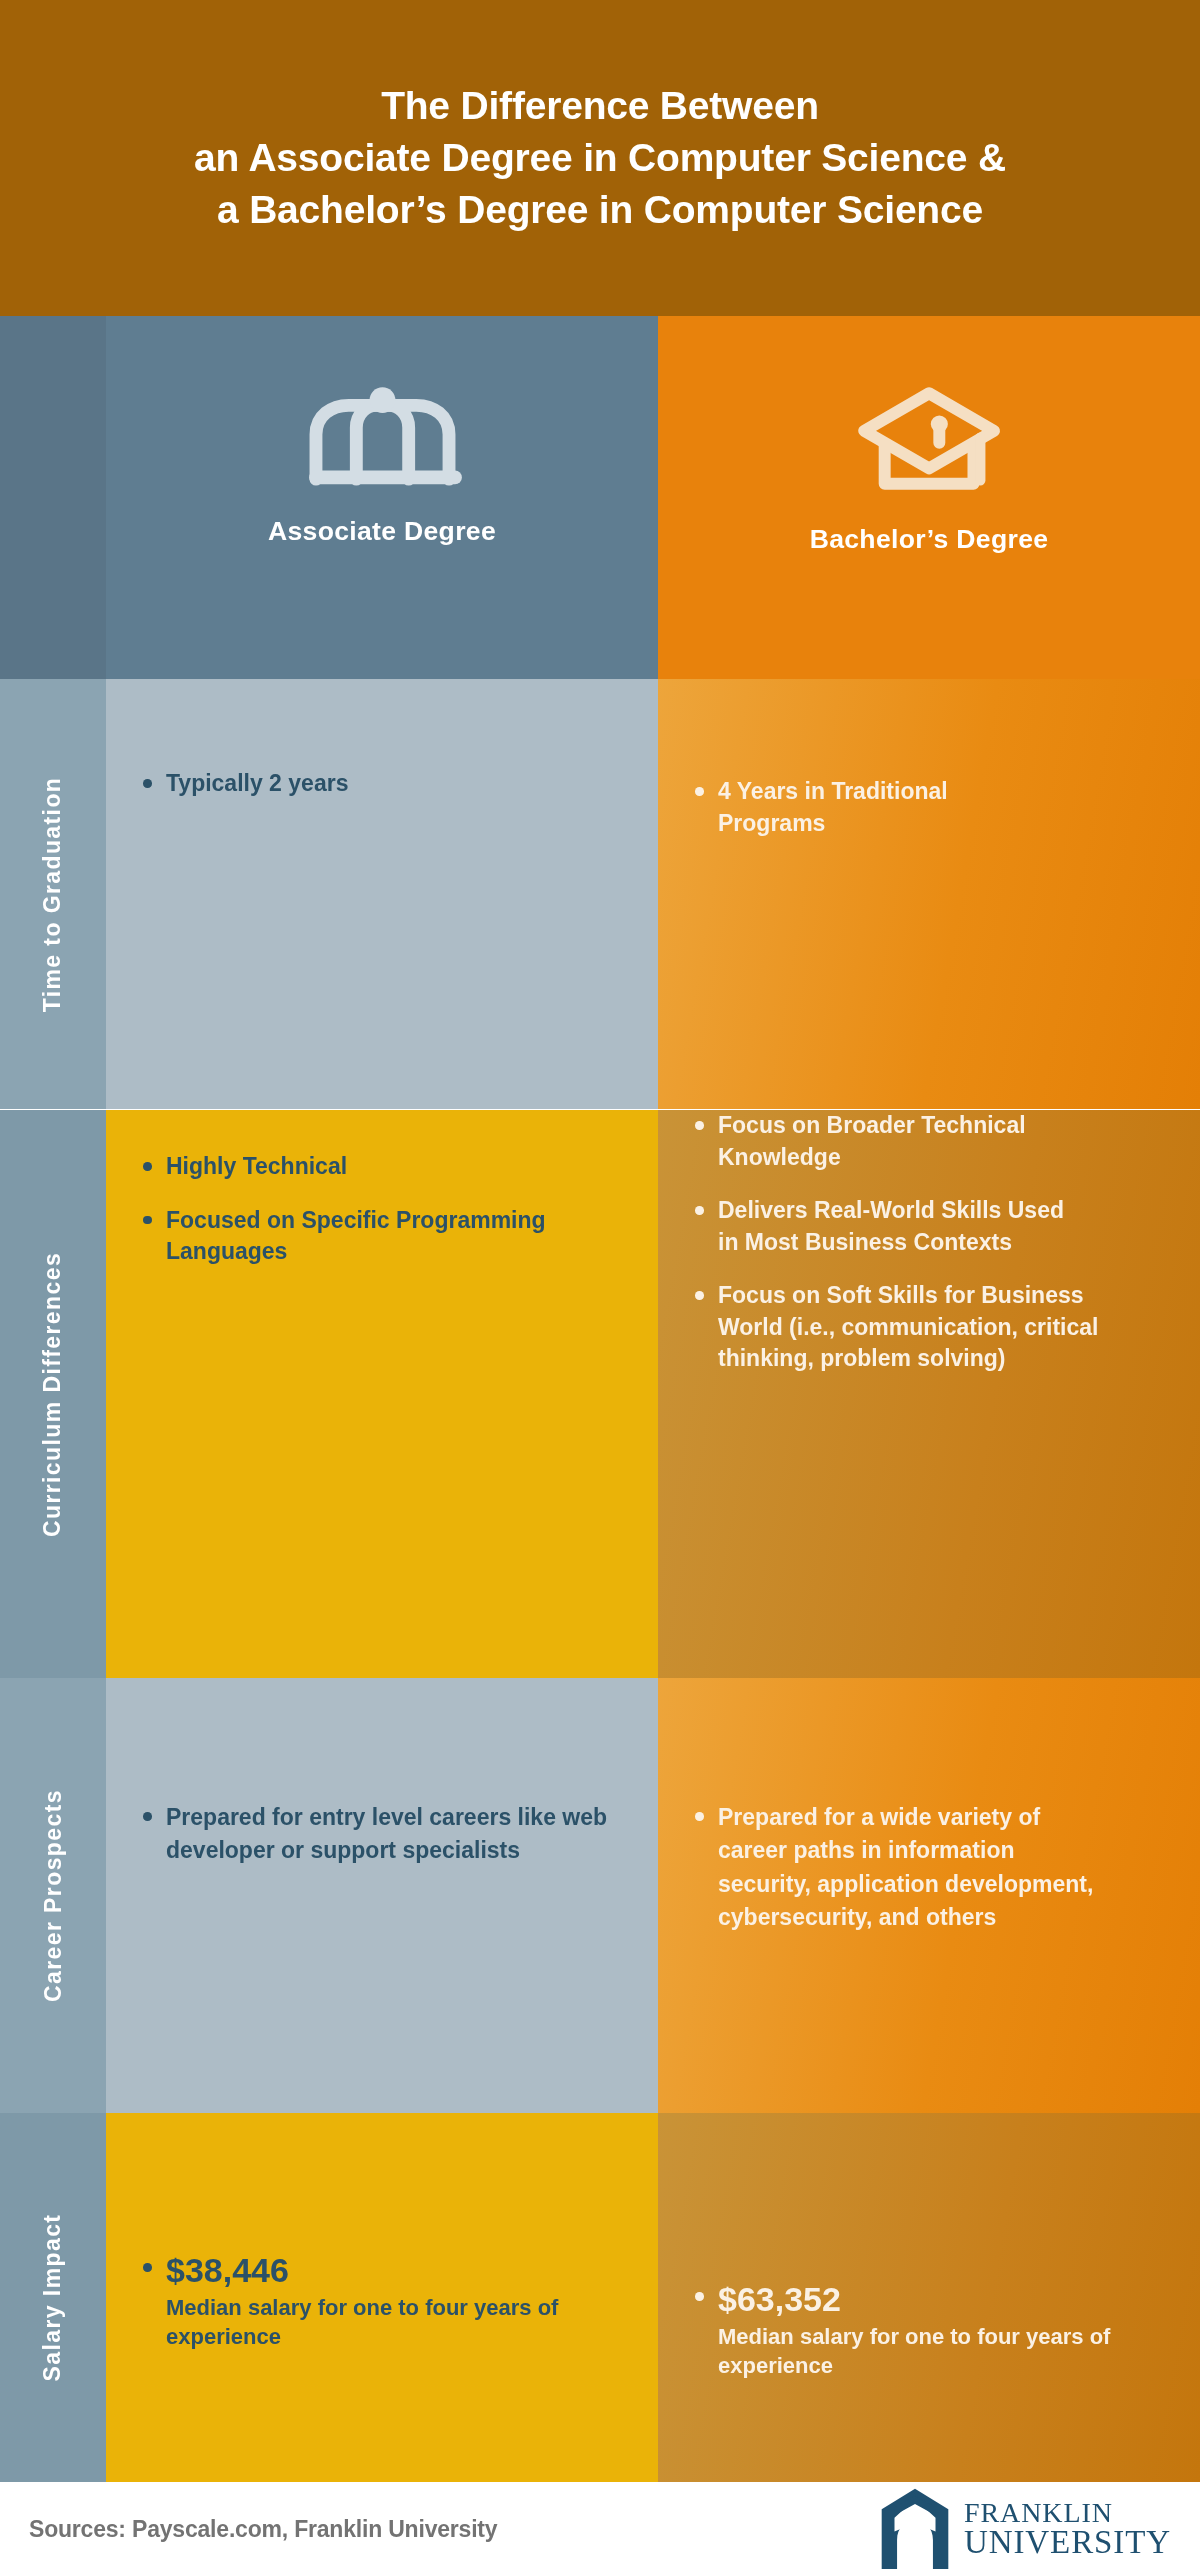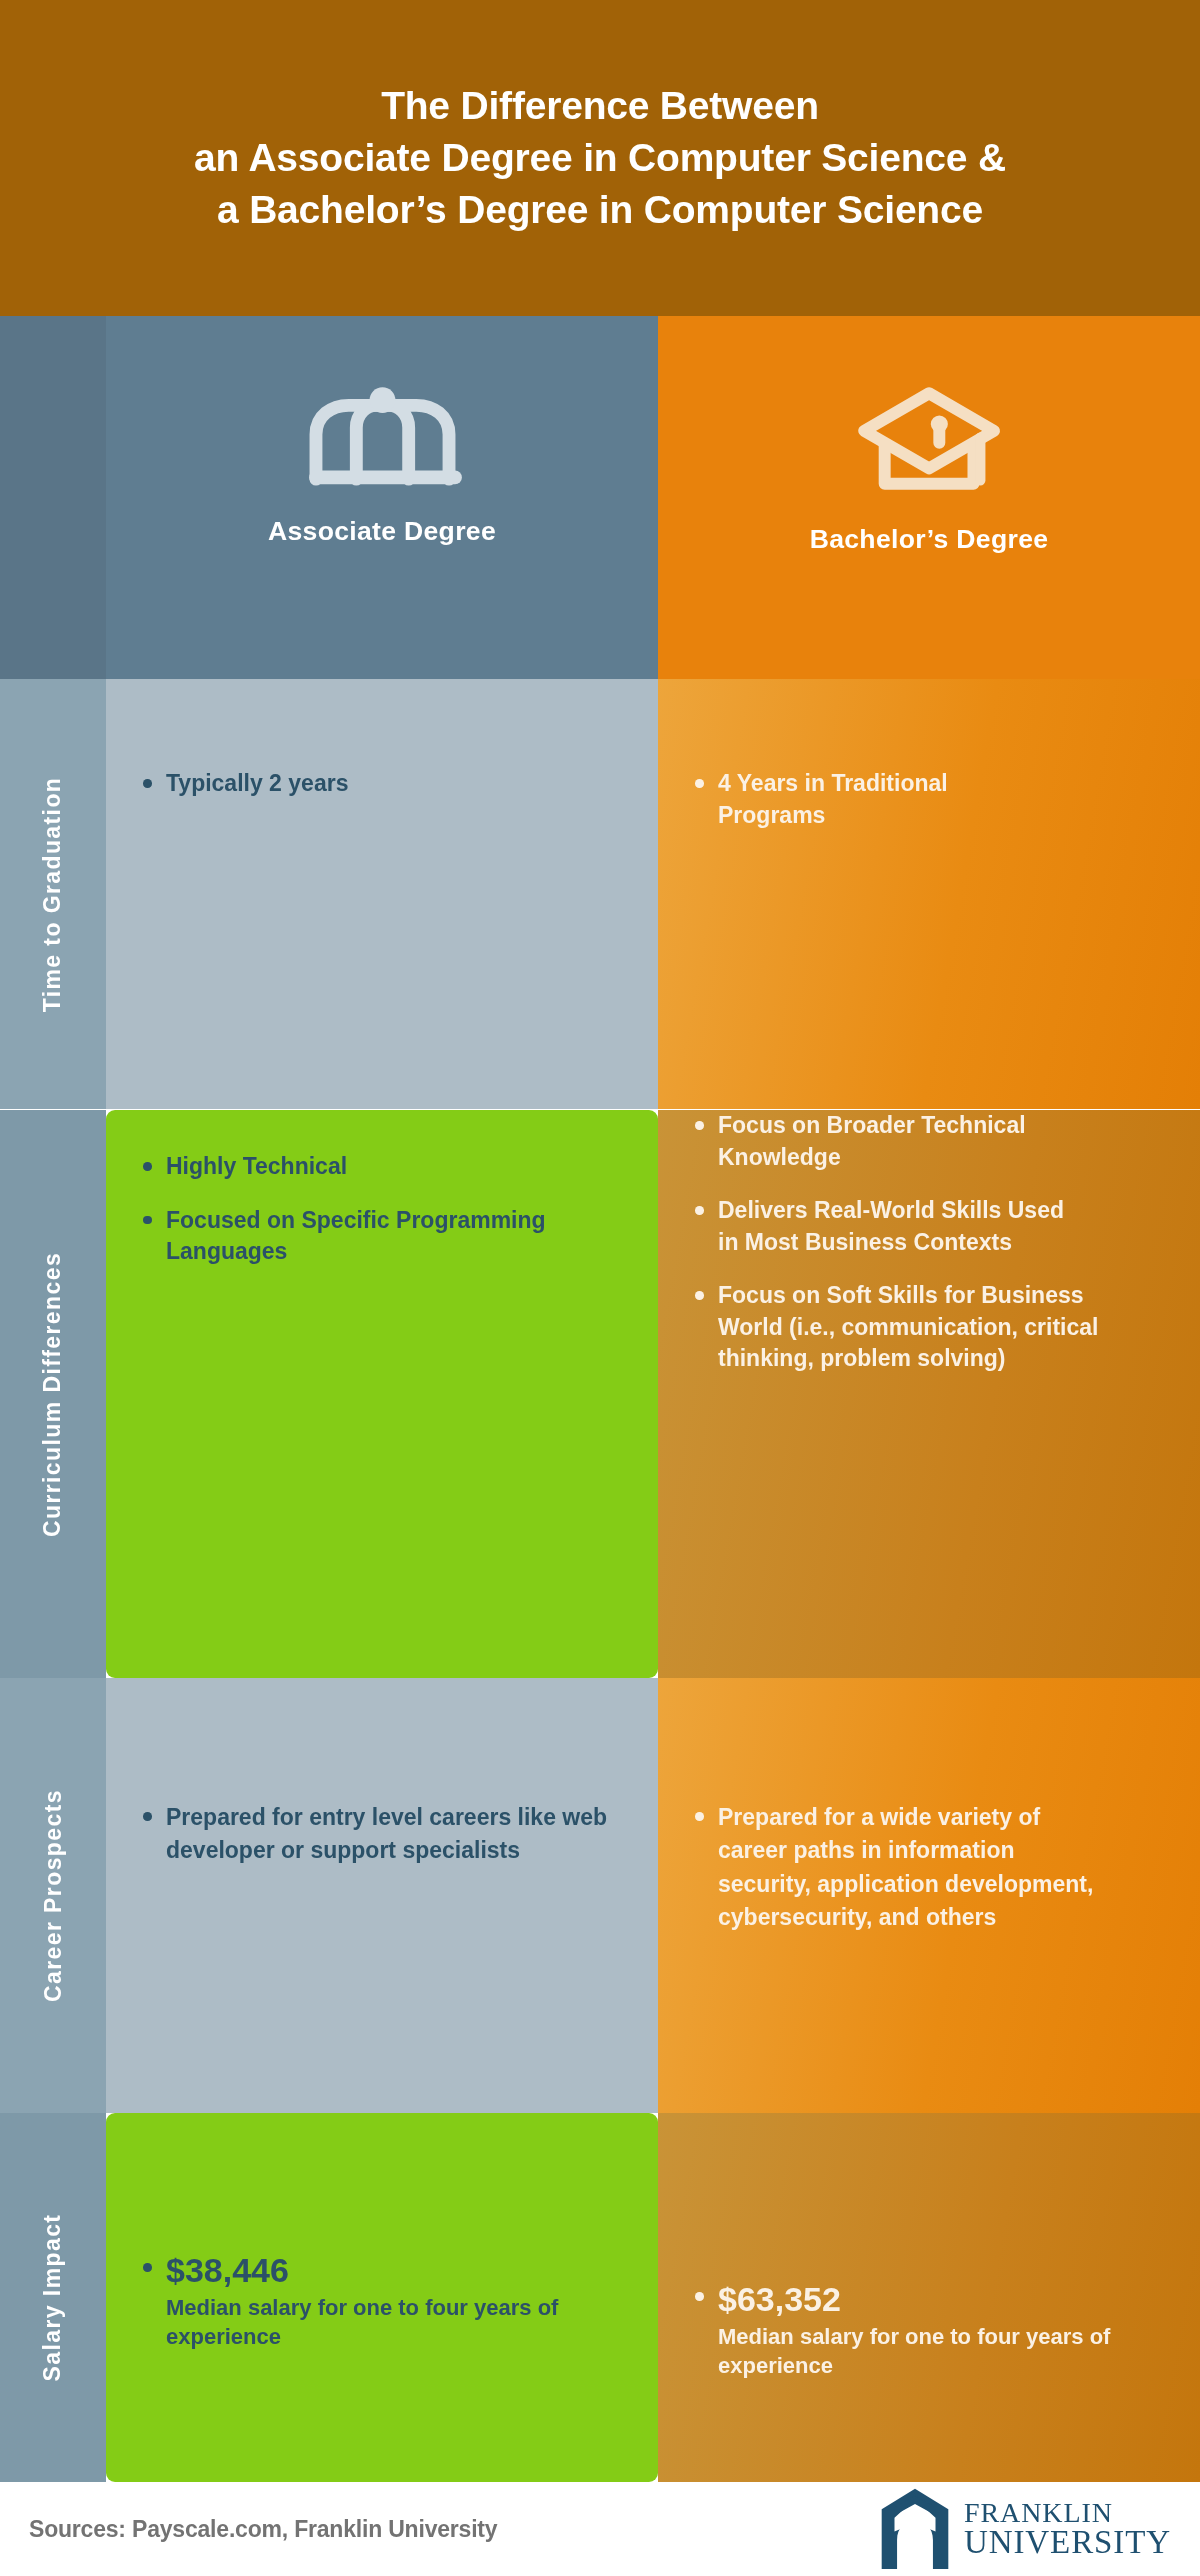--- a/index.html
+++ b/index.html
@@ -103,21 +103,21 @@
     box-sizing: border-box;
     padding: 0 38px 0 34px;
     display: flex;
     flex-direction: column;
     justify-content: flex-start;
   }
   .cell.assoc { left: 106px; width: 552px; }
   .cell.bach  { left: 658px; width: 542px; }
 
   .cell.assoc.tone-a { background: #adbcc6; }
-  .cell.assoc.tone-b { background: #84cc16; border-radius: 9px; }
+  .cell.assoc.tone-b { background: #eab308; }
   .cell.bach.tone-a  { background: linear-gradient(100deg, #eda53b 0%, #e98b12 55%, #e47f06 100%); }
   .cell.bach.tone-b  { background: linear-gradient(100deg, #c99337 0%, #c8801c 60%, #c4760d 100%); }
 
   
   ul.bullets {
     list-style: none;
     margin: 0;
     padding: 0;
   }
   ul.bullets li {
@@ -255,21 +255,21 @@
       <span class="colhead-label">Bachelor’s Degree</span>
     </div>
 
     <div class="cell assoc tone-a" style="top:363px; height:430px; padding-top:89px;">
       <ul class="bullets">
         <li>Typically 2 years</li>
       </ul>
     </div>
     <div class="cell bach tone-a" style="top:363px; height:430px; padding-top:89px;">
       <ul class="bullets">
-        <li style="max-width:343px;">4 Years in Traditional Programs</li>
+        <li style="max-width:343px;margin-top:8px;">4 Years in Traditional Programs</li>
       </ul>
     </div>
 
     <div class="cell assoc tone-b" style="top:794px; height:568px; padding-top:41px;">
       <ul class="bullets">
         <li>Highly Technical</li>
         <li style="max-width:454px;">Focused on Specific Programming Languages</li>
       </ul>
     </div>
     <div class="cell bach tone-b" style="top:794px; height:568px; ">

